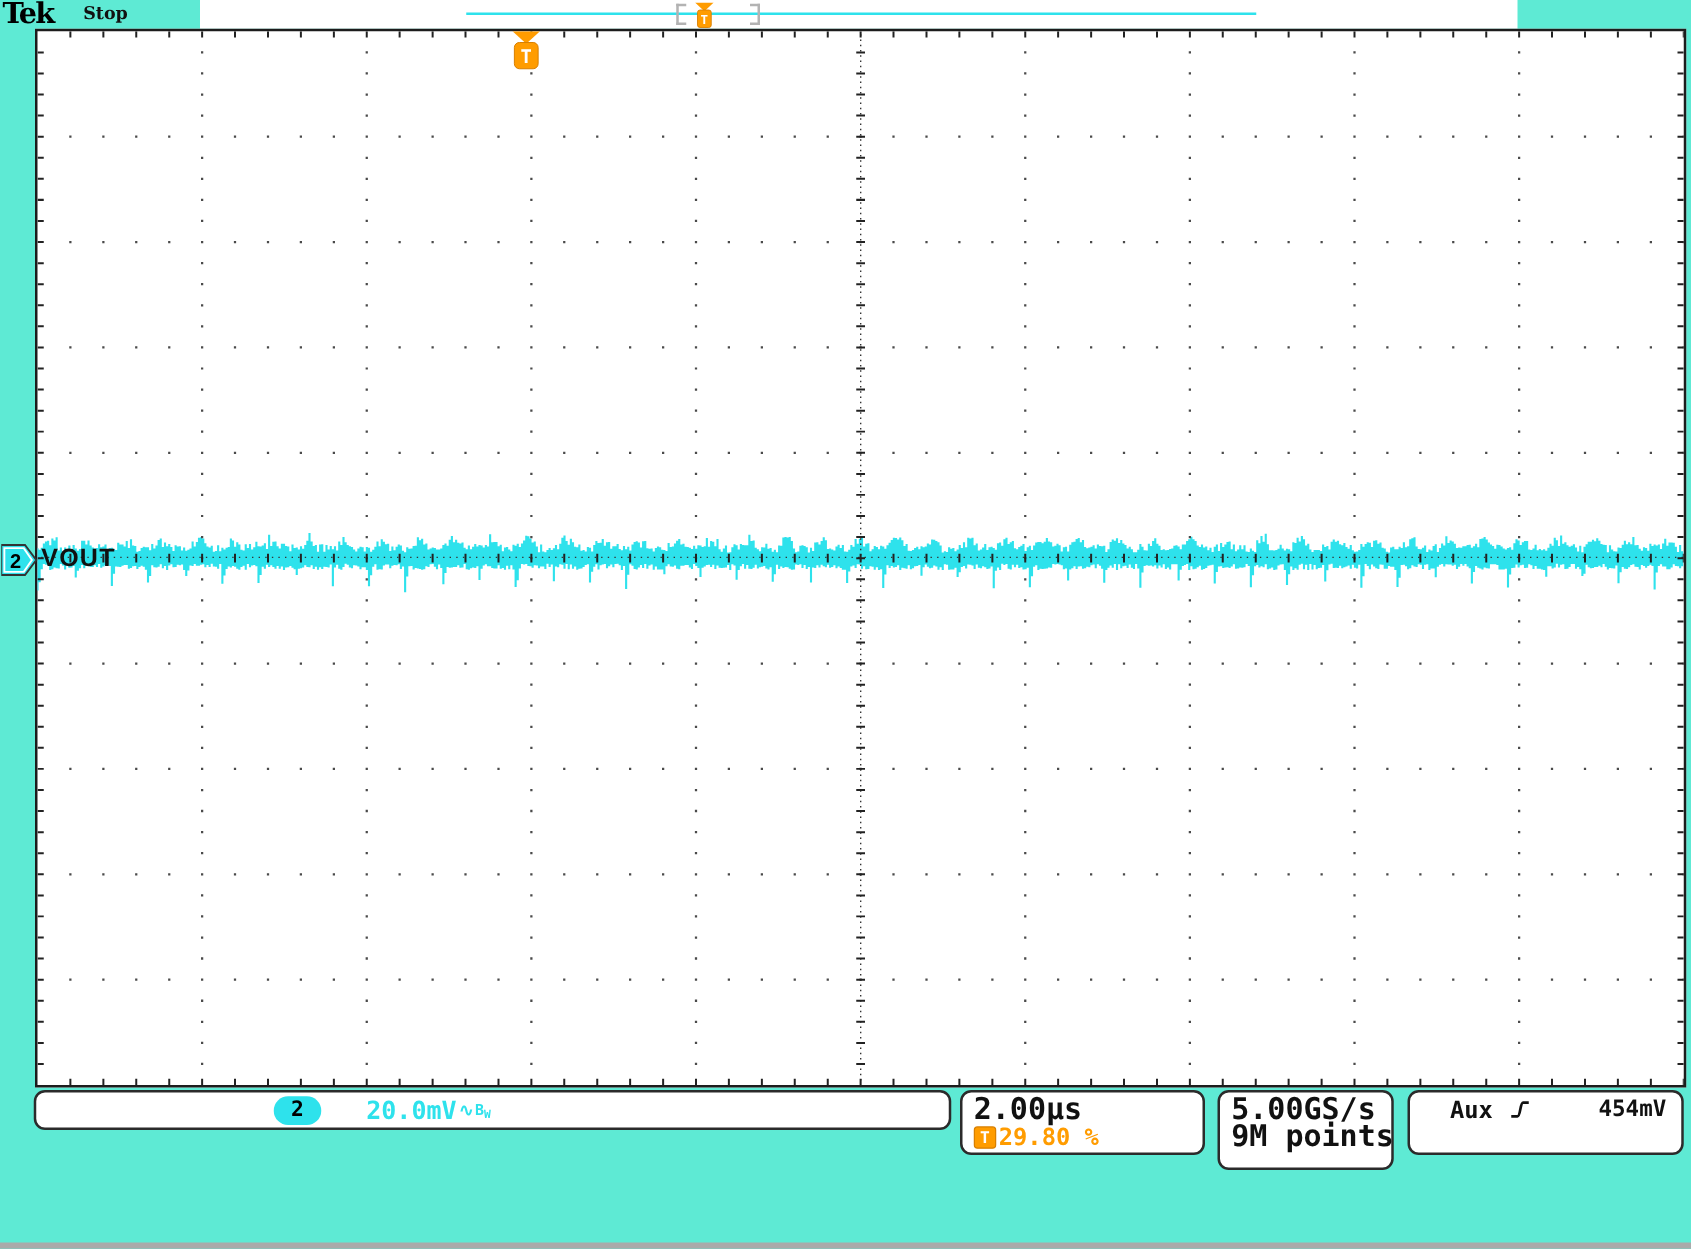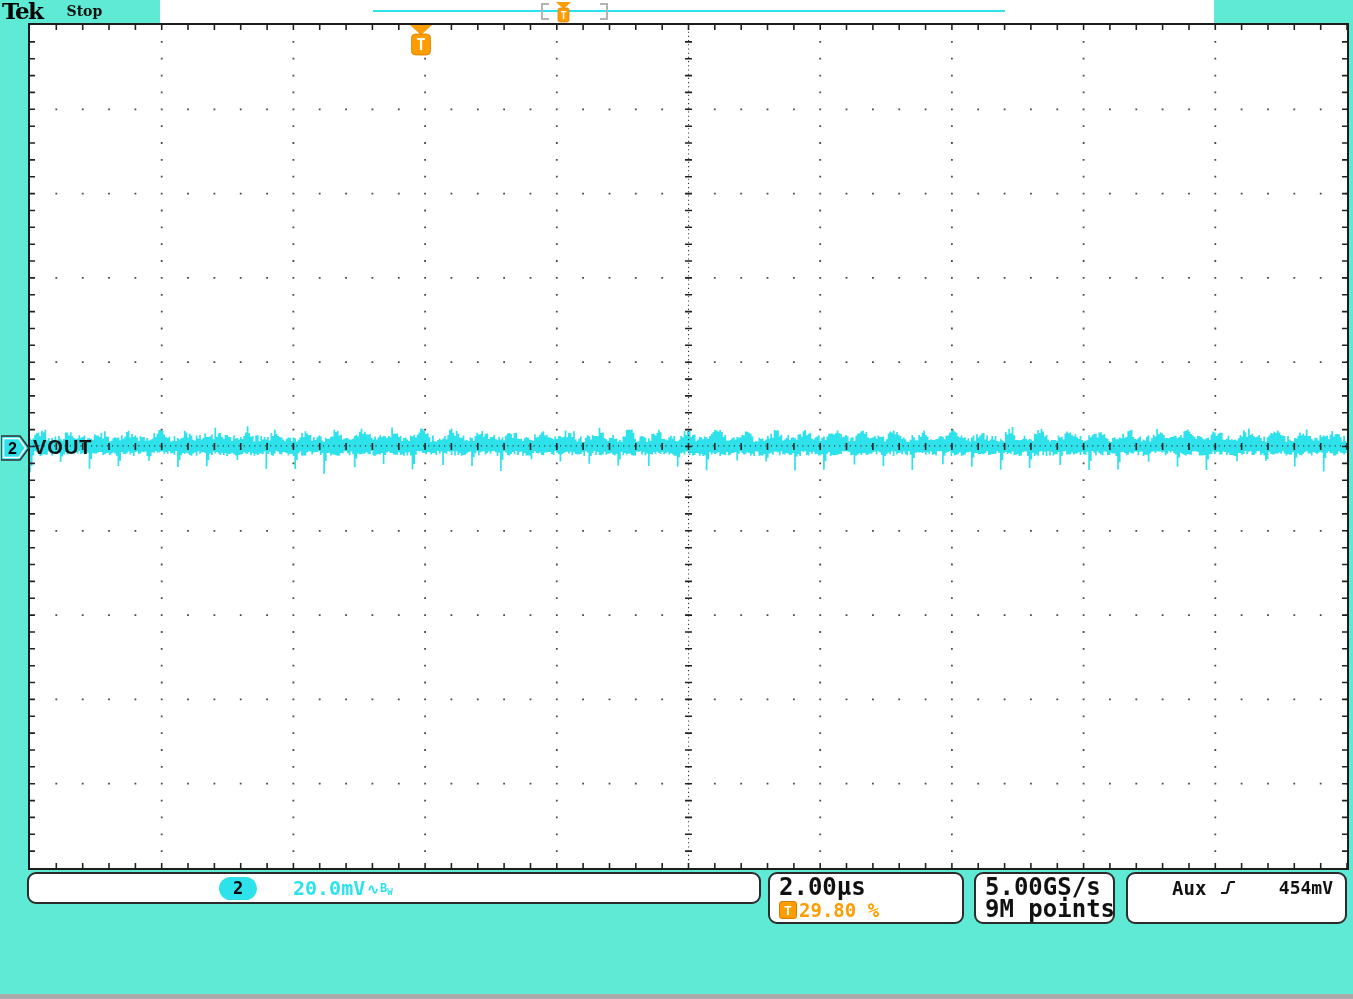--- a/index.html
+++ b/index.html
@@ -40,22 +40,22 @@
     display:flex; align-items:center; justify-content:center;
   }
   .ch-scale { color:var(--cyan); font-weight:bold; font-size:20px; margin-left:36px; display:flex; align-items:center; }
   .coupling { font-size:14px; margin-left:2px; margin-top:1px; }
   .bw-b { font-size:12px; margin-left:1px; }
   .bw-w { font-size:9px; margin-top:8px; }
   .box-2line { padding:2px 0 0 9px; }
   .ro-line1 { color:#111; font-weight:bold; font-size:24px; line-height:22px; white-space:nowrap; }
   .ro-line2 { display:flex; align-items:center; margin-top:1px; }
   .box-hor { left:768px; top:872px; width:196px; height:52px; }
-  .box-acq { left:974px; top:872px; width:141px; height:52px; }
-  .box-trig { left:1126px; top:872px; width:221px; height:52px; display:flex; align-items:flex-start; padding:3px 12px 0 44px; }
+  .box-acq { left:974px; top:872px; width:141px; height:64px; }
+  .box-trig { left:1126px; top:872px; width:221px; height:52px; display:flex; align-items:flex-start; padding:3px 12px 0 32px; }
   .t-icon {
     width:18px; height:18px; border-radius:3px; background:var(--orange);
     border:1px solid #d87f00; color:#fff; font-weight:bold; font-size:13px;
     display:flex; align-items:center; justify-content:center; flex:0 0 auto;
   }
   .trig-pct { color:var(--orange); font-weight:bold; font-size:19px; margin-left:2px; white-space:nowrap; }
   .trig-src { color:#111; font-weight:bold; font-size:19px; line-height:22px; }
   .edge-icon { margin:3px 0 0 14px; }
   .trig-lvl { color:#111; font-weight:bold; font-size:18px; line-height:22px; margin-left:auto; }
   .bottom-shadow { position:absolute; left:0; top:994px; width:1353px; height:5px; background:#aaaaaa; }

